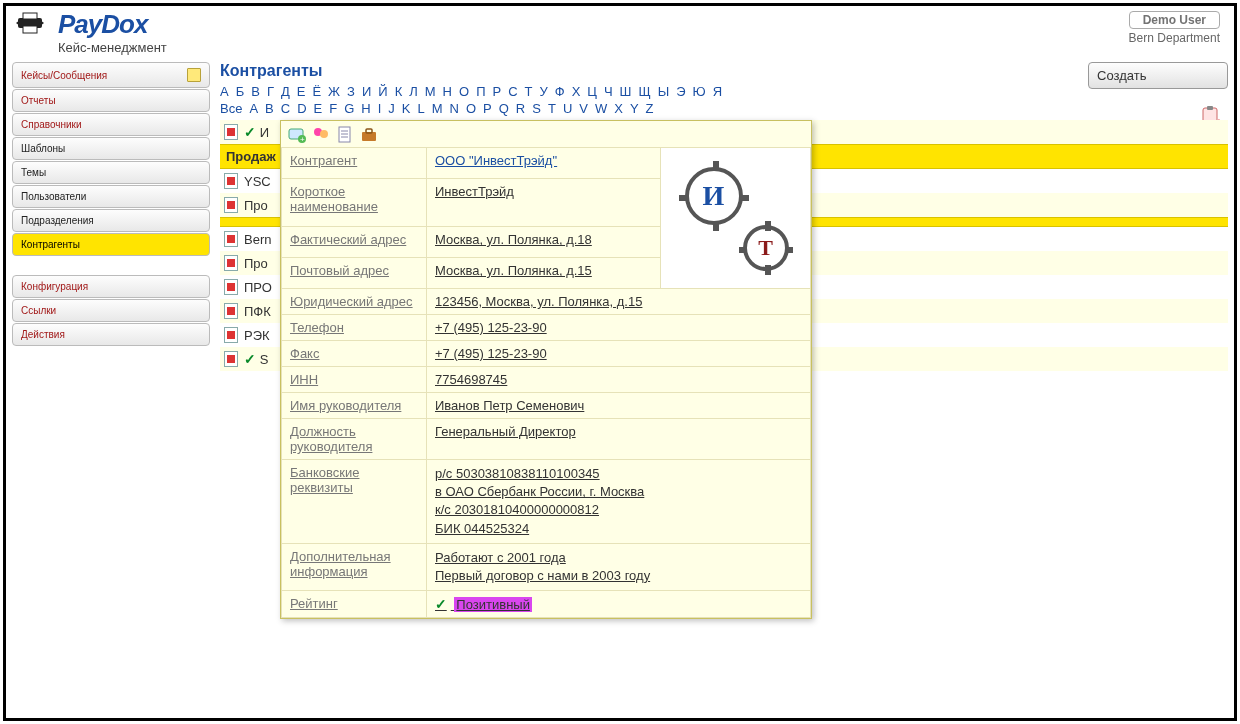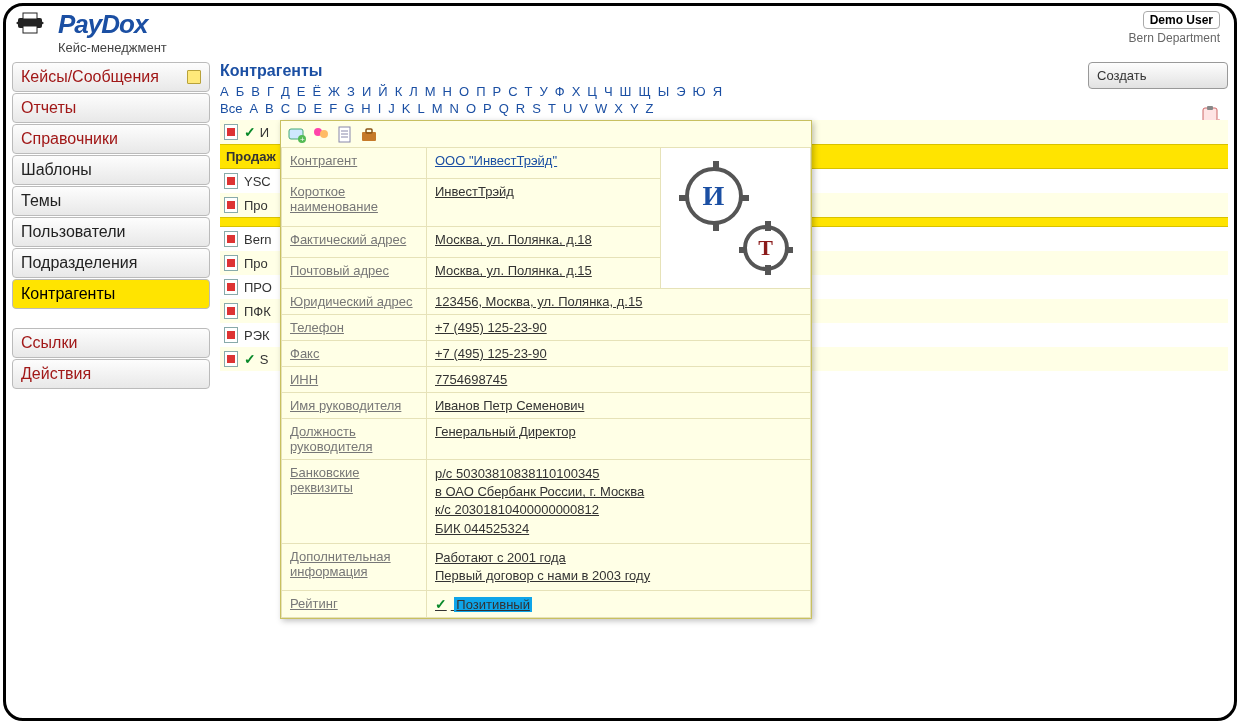--- a/index.html
+++ b/index.html
@@ -5,21 +5,21 @@
   * { box-sizing: border-box; }
   body {
     margin: 0;
     font-family: Arial, sans-serif;
     font-size: 13px;
     background: #fff;
     color: #333;
   }
   .frame {
     border: 3px solid #000;
-    border-radius: 20px;
+    border-radius: 0;
     width: 1234px;
     height: 718px;
     margin: 3px;
     position: relative;
     overflow: hidden;
     background: #fff;
   }
   .topbar {
     display: flex;
     align-items: flex-start;
@@ -40,22 +40,22 @@
   .logo-sub {
     font-size: 13px; color: #444;
   }
   .top-right {
     margin-left: auto; text-align: right; padding-right: 6px; padding-top: 2px;
   }
   .demo-user {
     display: inline-block;
     border: 1px solid #aaa;
     border-radius: 4px;
-    padding: 1px 6px;
-    color: #000000;
+    padding: 1px 13px;
+    color: #737373;
     font-weight: bold;
     font-size: 12px;
     background: #fff;
   }
   .demo-dept { color: #666; font-size: 12px; margin-top: 2px; }
 
   .main {
     display: flex;
     height: calc(100% - 56px);
     padding: 0 6px 6px 6px;
@@ -63,21 +63,21 @@
   .sidebar {
     width: 198px;
     flex-shrink: 0;
   }
   .sidebar-item {
     border: 1px solid #bbb;
     border-radius: 4px;
     padding: 5px 8px;
     margin-bottom: 1px;
     background: linear-gradient(#fdfdfd, #e8e8e8);
-    font-size: 16px;
+    font-size: 10px;
     cursor: pointer;
     display: flex;
     align-items: center;
     justify-content: space-between;
   }
   .sidebar-item.red { color: #a11818; }
   .sidebar-item.black { color: #222; }
   .sidebar-item.active { background: #ffe400; color: #000; font-weight: normal; }
   .sidebar-gap { height: 18px; }
   .note-icon { width: 14px; height: 14px; background: #ffe97a; border: 1px solid #b8a23a; border-radius: 1px; }
@@ -202,21 +202,21 @@
     position: absolute; border: 4px solid #555; border-radius: 50%;
     display:flex; align-items:center; justify-content:center;
     background:#fff;
   }
   .gear .tooth { position:absolute; width:6px; height:10px; background:#555; }
   .gear.big { width:58px; height:58px; left:4px; top:4px; }
   .gear.small { width:46px; height:46px; right:2px; bottom:2px; }
   .gear-letter { font-family: 'Times New Roman', serif; font-weight:bold; }
   .gear.big .gear-letter { color:#1b4fa3; font-size:28px;}
   .gear.small .gear-letter { color:#8b1a1a; font-size:22px;}
-  .rating-hl { background: #0ea5e9; padding: 0 2px; }
+  .rating-hl { background: #d946ef; padding: 0 2px; }
   .multiline { line-height: 1.4; }
 </style>
 </head>
 <body>
 
 <div class="frame">
 
   <div class="topbar">
     <div class="print-icon">
       <svg width="28" height="22" viewBox="0 0 28 22">
@@ -258,20 +258,23 @@
         <div class="sidebar-item black">
           <span>Пользователи</span>
         </div>
         <div class="sidebar-item black">
           <span>Подразделения</span>
         </div>
         <div class="sidebar-item black active">
           <span>Контрагенты</span>
         </div>
         <div class="sidebar-gap"></div>
+        <div class="sidebar-item red">
+          <span>Конфигурация</span>
+        </div>
         <div class="sidebar-item red">
           <span>Ссылки</span>
         </div>
         <div class="sidebar-item red">
           <span>Действия</span>
         </div>
       </div>
 
     <div class="content">
       <div class="create-btn">Создать</div>

